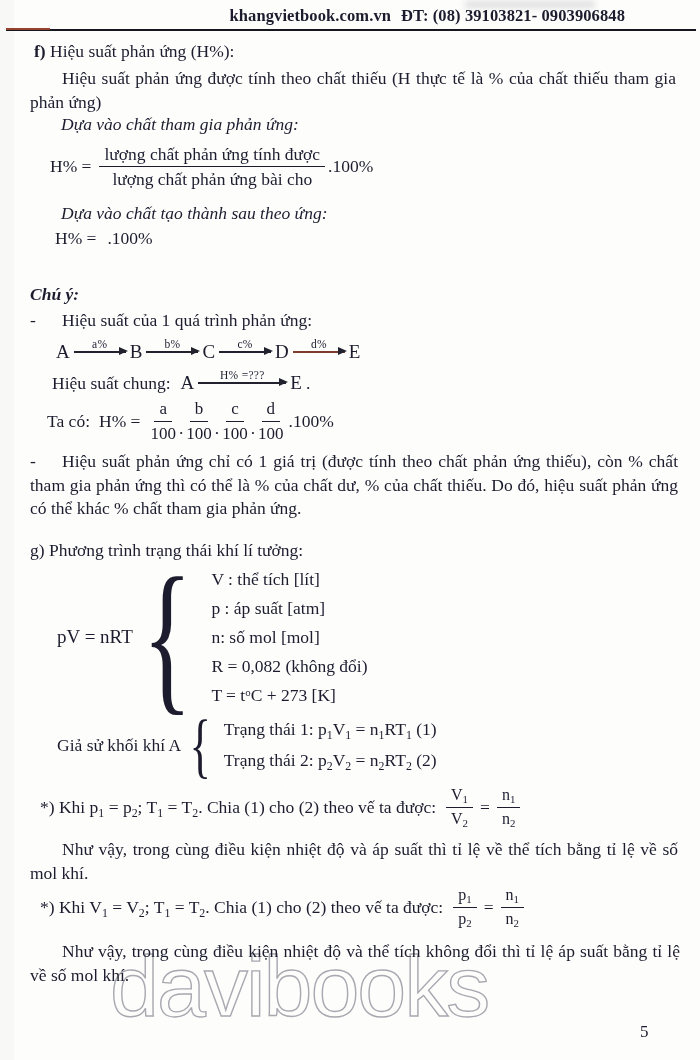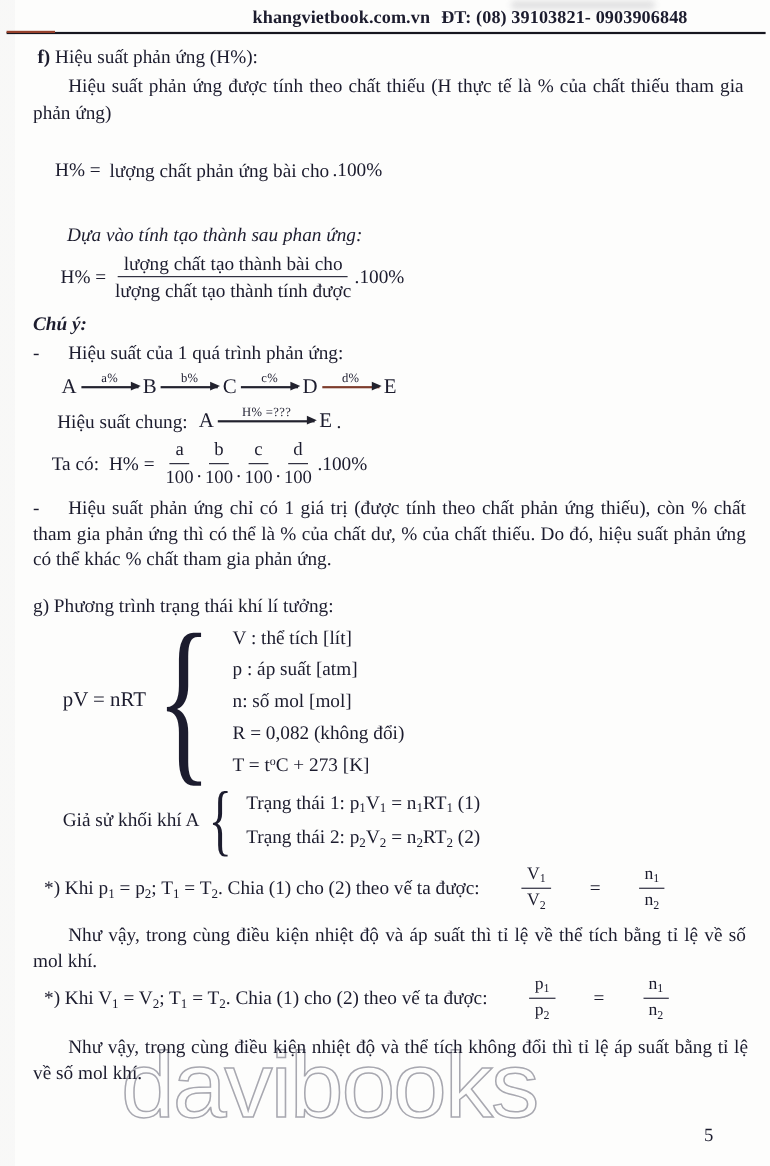--- a/index.html
+++ b/index.html
@@ -52,21 +52,21 @@
   .bracewrap{display:flex;align-items:center;}
   .brace{font-family:"Liberation Serif",serif;font-weight:400;color:#1c1c2e;
     display:inline-block;transform:scaleX(0.62);transform-origin:center;}
   .brace.big{font-size:168px;line-height:0.88;margin-left:-6px;}
   .brace.small{font-size:72px;line-height:0.9;margin-left:2px;}
   .plist{padding-left:4px;line-height:29px;font-size:17.5px;}
   .slist{padding-left:6px;line-height:31px;}
   sub{font-size:0.68em;vertical-align:-0.3em;line-height:0;}
   sup{font-size:0.62em;vertical-align:0.5em;line-height:0;}
   
-  .stareq{display:flex;align-items:center;gap:28px;}
+  .stareq{display:flex;align-items:center;}
   .stareq .txt{margin-right:10px;}
   .stareq .eqs{margin:0 7px;}
   
   .wm{font-family:"Liberation Sans","DejaVu Sans",sans-serif;color:transparent;
     -webkit-text-stroke:1.4px #a8a8b0;z-index:0;white-space:nowrap;}
   .wm-brand{left:110px;top:936px;font-size:88px;letter-spacing:-2px;transform:scaleY(0.96);}
   .wm-slogan{left:288px;top:1006px;font-size:42px;letter-spacing:0px;-webkit-text-stroke:1.2px #a8a8b0;}
   .pageno{left:640px;top:1022px;font-size:17px;}
 </style>
 </head>
@@ -81,37 +81,35 @@
   <div class="abs rule-red"></div>
   <div class="abs rule"></div>
 
   <div class="abs" style="top:41px;left:34px;">
     <span class="bold">f)</span>
     <span>Hiệu suất phản ứng (H%):</span>
   </div>
 
   <div class="abs para indent" style="top:67px;left:30px;width:646px;">Hiệu suất phản ứng được tính theo chất thiếu (H thực tế là % của chất thiếu tham gia phản ứng)</div>
 
+  <div class="abs ital" style="top:114px;left:61px;">Dựa vào chất tham gia phản ứng:</div>
 
   <div class="abs feq" style="top:143px;left:50px;">
     <span class="lhs">H% =</span>
     <span class="frac">
+      <span class="num">lượng chất phản ứng tính được</span>
       <span class="den">lượng chất phản ứng bài cho</span>
     </span>
     <span class="suffix">.100%</span>
   </div>
 
-  <div class="abs ital" style="top:203px;left:61px;">Dựa vào tính tạo thành sau phan ứng:</div>
+  <div class="abs ital" style="top:203px;left:61px;">Dựa vào chất tạo thành sau theo ứng:</div>
 
   <div class="abs feq" style="top:228px;left:55px;">
     <span class="lhs">H% =</span>
-    <span class="frac">
-      <span class="num">lượng chất tạo thành bài cho</span>
-      <span class="den">lượng chất tạo thành tính được</span>
-    </span>
     <span class="suffix">.100%</span>
   </div>
 
   <div class="abs bold" style="top:284px;left:30px;font-style:italic;">Chú ý:</div>
 
   <div class="abs hang" style="top:310px;left:30px;width:640px;">
     <span class="dash">-</span>
     <span>Hiệu suất của 1 quá trình phản ứng:</span>
   </div>
 

